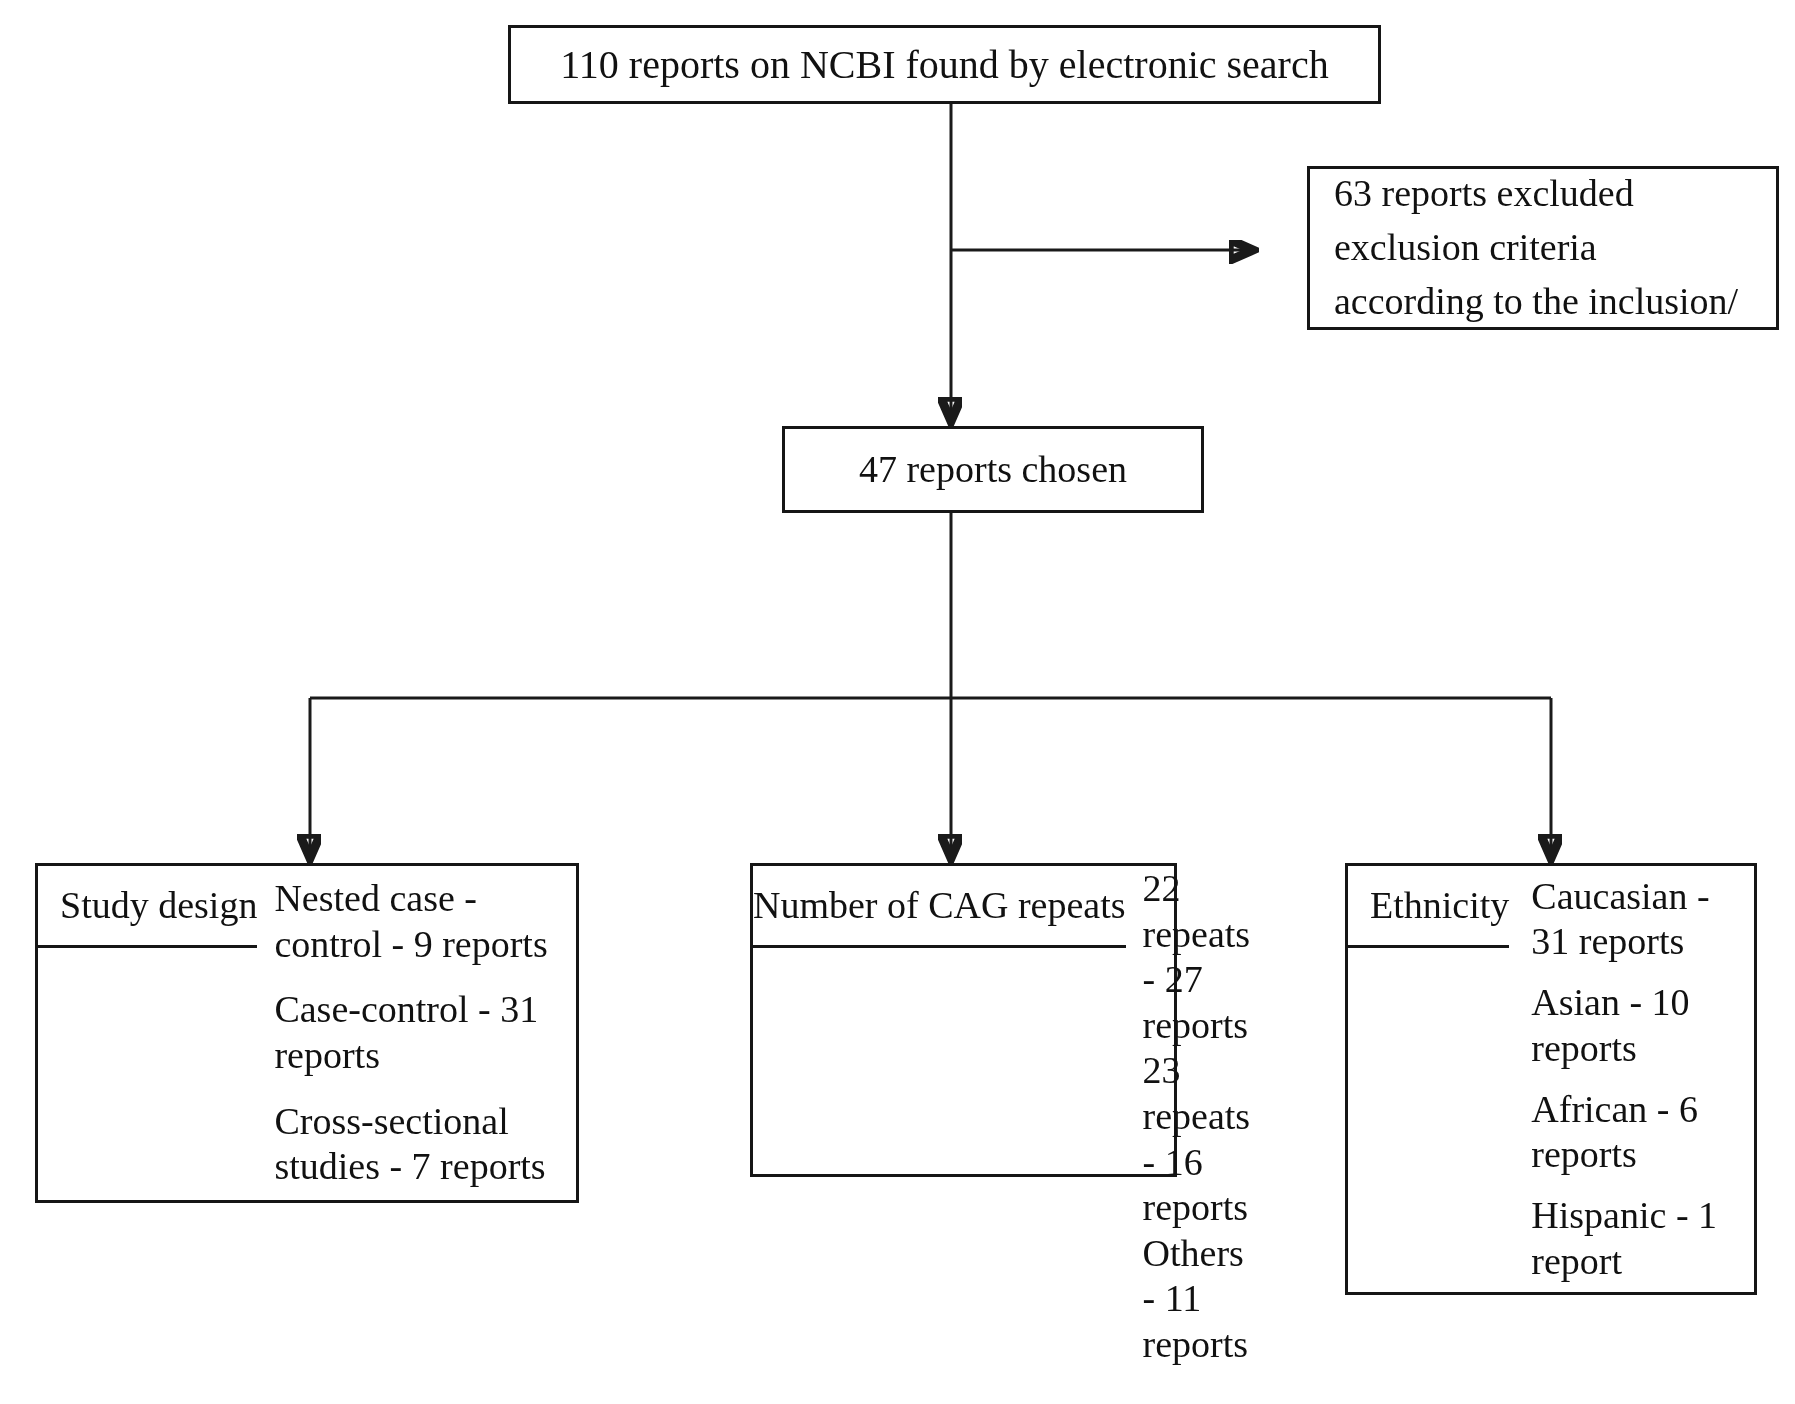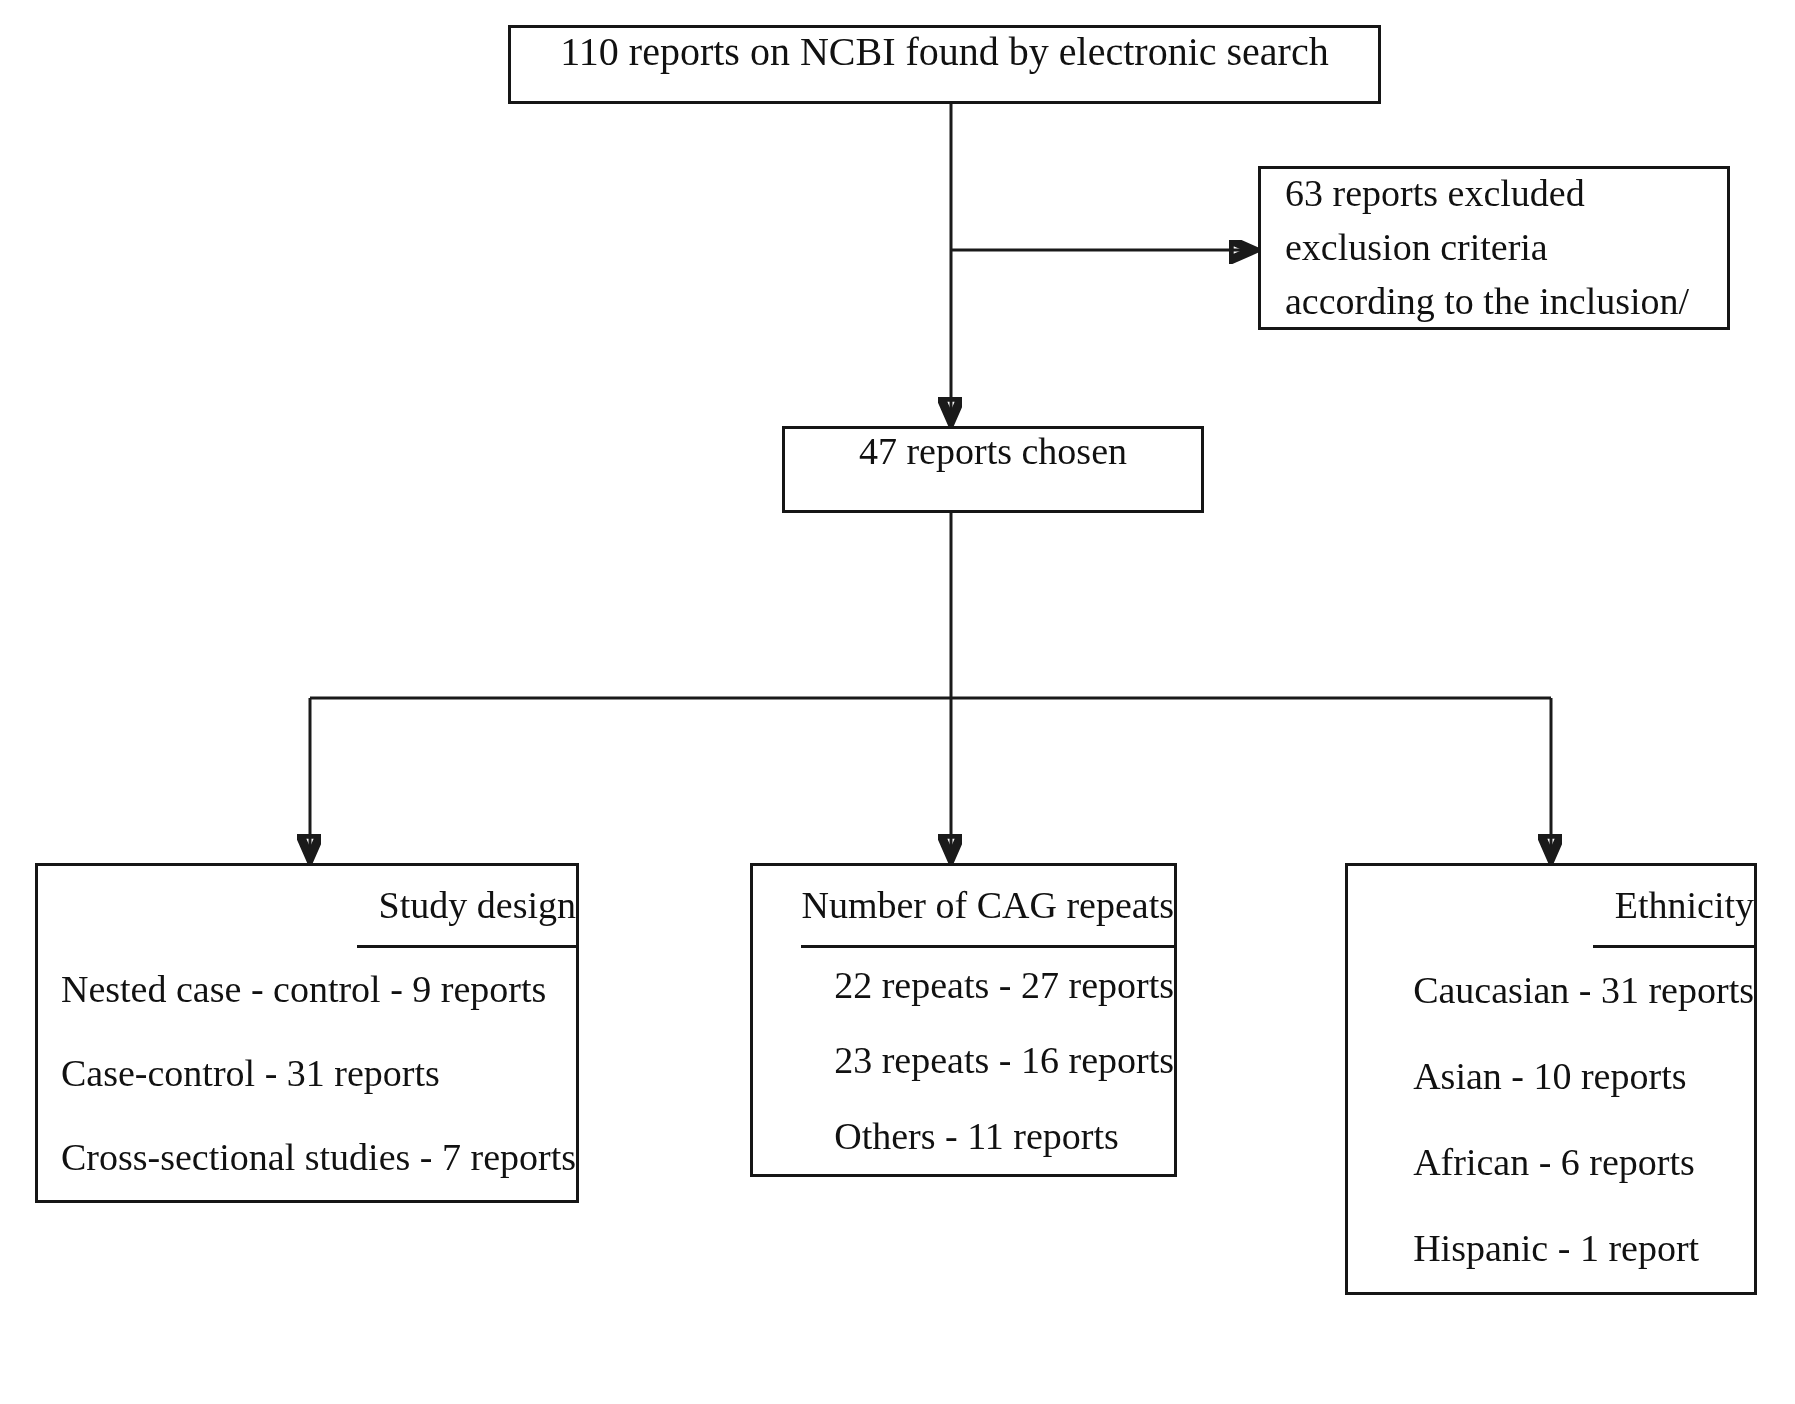--- a/index.html
+++ b/index.html
@@ -19,47 +19,46 @@
   .box {
     position: absolute;
     background: #ffffff;
     border: 3px solid #161616;
     box-sizing: border-box;
     font-size: 38px;
     line-height: 1.2;
   }
   .box.center-text {
     display: flex;
-    align-items: flex-start;
+    align-items: center;
     justify-content: center;
     text-align: center;
     font-family: Liberation Serif, serif;
   }
   #top-box {
     left: 508px; top: 25px;
     width: 873px; height: 79px;
     font-size: 40px;
   }
   #excluded-box {
-    left: 1258px; top: 166px;
+    left: 1307px; top: 166px;
     width: 472px; height: 164px;
     display: flex;
     flex-direction: column;
     justify-content: center;
     padding-left: 24px;
     line-height: 1.42;
   }
   #chosen-box {
     left: 782px; top: 426px;
     width: 422px; height: 87px;
   }
   .branch-box {
     display: flex;
-    flex-direction: column;
-    align-items: flex-end;
+    flex-direction: row;
   }
   #branch-study   { left: 35px;   top: 863px; width: 544px; height: 340px; }
   #branch-cag     { left: 750px;  top: 863px; width: 427px; height: 314px; }
   #branch-ethnic  { left: 1345px; top: 863px; width: 412px; height: 432px; }
   .branch-header {
     height: 82px;
     flex: 0 0 auto;
     border-bottom: 3px solid #161616;
     display: flex;
     align-items: center;

